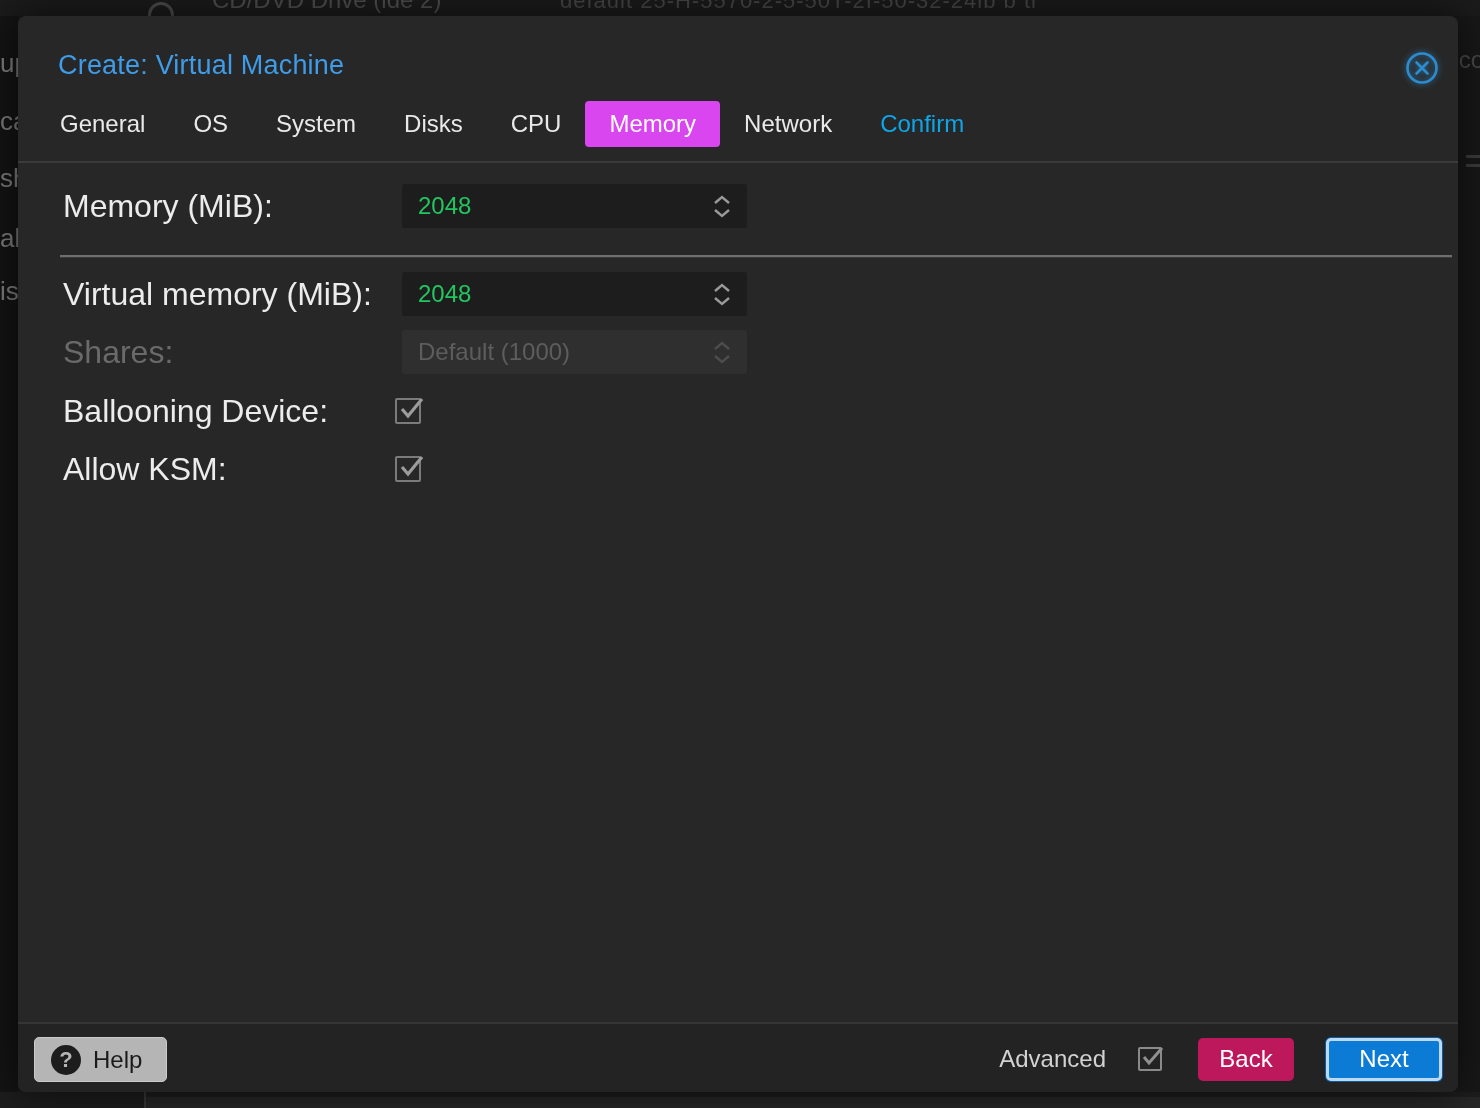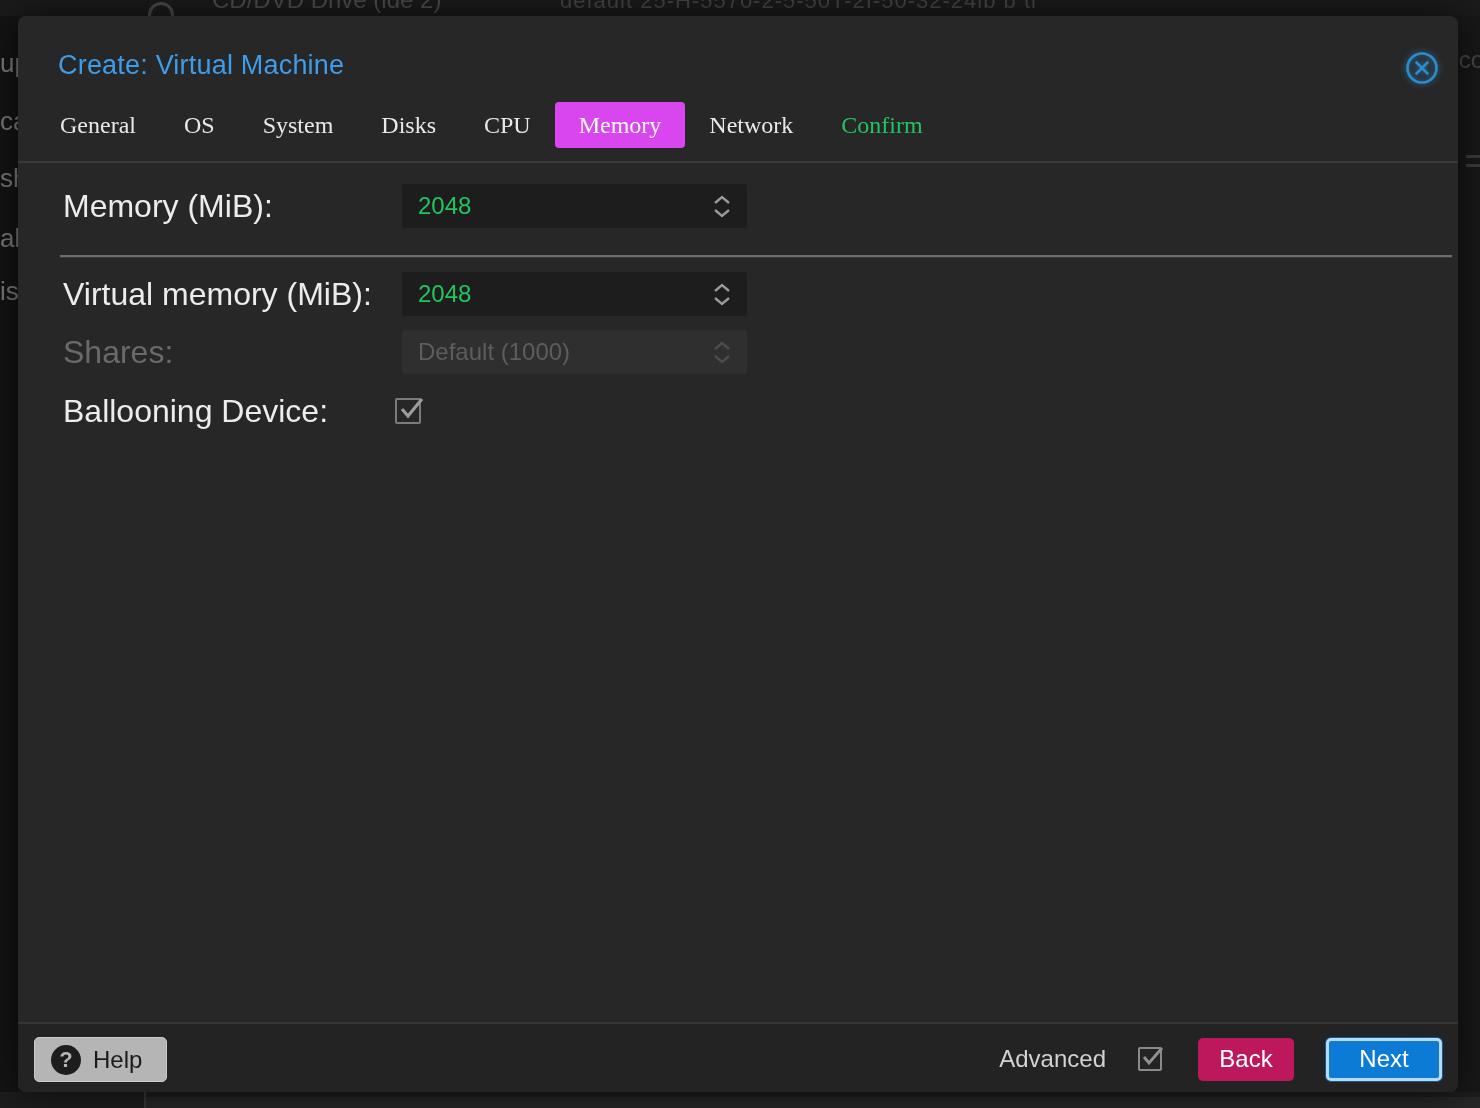--- a/index.html
+++ b/index.html
@@ -31,25 +31,25 @@
     box-shadow:0 0 40px rgba(0,0,0,.65);
   }
   .modal-title {
     position:absolute; left:40px; top:34px;
     font-size:27px; color:#3f9ce8; letter-spacing:.2px;
   }
   .close-btn { position:absolute; right:18px; top:34px; width:36px; height:36px; cursor:pointer;
     display:flex; align-items:center; justify-content:center; }
   .close-btn svg { filter:drop-shadow(0 0 3px rgba(45,140,205,.8)); }
 
-  .tabs { position:absolute; left:18px; top:84px; height:48px; display:flex; align-items:flex-end;font-family:Liberation Serif, serif; }
+  .tabs { position:absolute; left:18px; top:84px; height:48px; display:flex; align-items:center; }
   .tab { padding:0 24px; height:46px; display:flex; align-items:center;
     font-size:24px; color:#e9e9e9; cursor:pointer; border-radius:4px; }
   .tab.active { background:#d946ef; color:#ffffff; }
-  .tab.disabled { color:#22c55e; cursor:default; }
+  .tab.disabled { color:#0ea5e9; cursor:default; }
   .tabs-divider { position:absolute; left:0; top:145px; width:1440px; height:2px; background:#3a3a3a; }
 
   
   .form-row { position:absolute; left:27px; right:27px; }
   .field-label { position:absolute; left:18px; top:0; height:44px; line-height:44px;
     font-size:32px; color:#ececec; }
   .field-label.disabled { color:#6a6a6a; }
   .spin-field {
     position:absolute; left:357px; top:0; width:345px; height:44px;
     background:#1d1d1d; border-radius:3px; display:flex; align-items:center;
@@ -190,20 +190,28 @@
 
   <div class="form-row" style="top:382px; height:26px">
     <span class="cbx-label">Ballooning Device:</span>
     <span class="checkbox cbx-row-box">
       <svg width="26" height="26" viewBox="0 0 26 26">
         <path d="M4 13 L10 20 L24 3" fill="none" stroke="#9c9c9c" stroke-width="3.2"></path>
       </svg>
     </span>
   </div>
 
+  <div class="form-row" style="top:440px; height:26px">
+    <span class="cbx-label">Allow KSM:</span>
+    <span class="checkbox cbx-row-box">
+      <svg width="26" height="26" viewBox="0 0 26 26">
+        <path d="M4 13 L10 20 L24 3" fill="none" stroke="#9c9c9c" stroke-width="3.2"></path>
+      </svg>
+    </span>
+  </div>
 
   <div class="footer">
     <div class="help-btn">
       <span class="help-icon">?</span>
       <span class="lbl">Help</span>
     </div>
     <div class="footer-right">
       <span class="adv-label">Advanced</span>
       <span class="adv-box">
         <svg width="24" height="24" viewBox="0 0 24 24">

